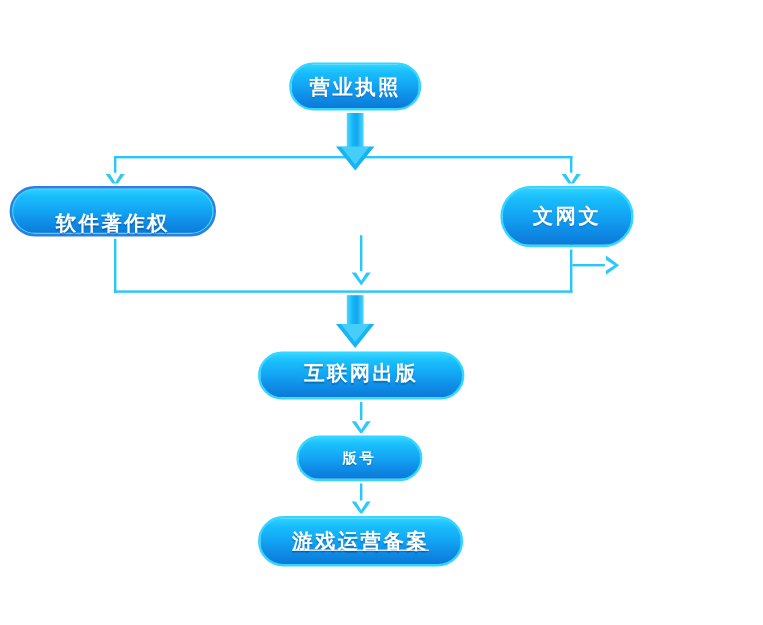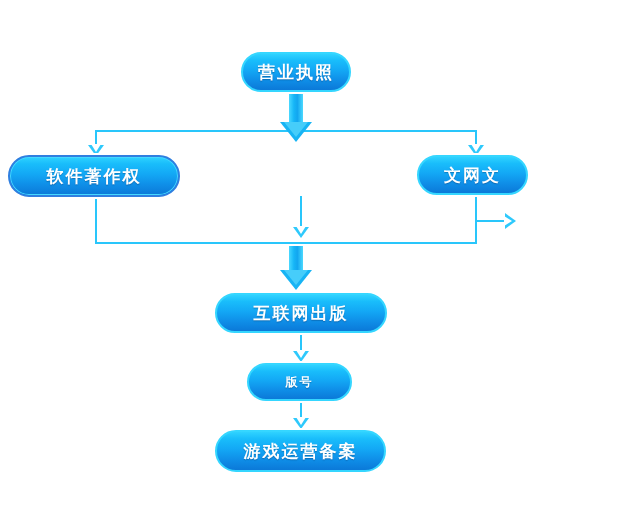--- a/index.html
+++ b/index.html
@@ -36,35 +36,36 @@
     justify-content: center;
     color: #ffffff;
     font-weight: bold;
     letter-spacing: 2px;
     white-space: nowrap;
     text-shadow: 0 1px 1px rgba(0,40,90,0.35);
   }
   .node.dark-ring {
     border-color: #2f7fe0;
     box-shadow: 0 0 0 2px #ffffff, inset 0 0 0 1px #45d8ff;
+    align-items: flex-end;
   }
   .node .label {
     display: block;
     line-height: 1;
   }
 
   
   #node-license   { left: 241px; top: 52px;  width: 110px; height: 40px; font-size: 17px; }
   #node-copyright { left: 8px;   top: 155px; width: 172px; height: 42px; font-size: 17px; }
   #node-icp       { left: 244px; top: 157px; width: 114px; height: 38px; font-size: 16px; letter-spacing: 5px; }
-  #node-wenwang   { left: 417px; top: 155px; width: 111px; height: 40px; font-size: 17px; }
+  #node-wenwang   { left: 417px; top: 155px; width: 111px; height: 51px; font-size: 17px; }
   #node-currency  { left: 518px; top: 200px; width: 113px; height: 42px; font-size: 17px; }
-  #node-publish   { left: 215px; top: 293px; width: 172px; height: 40px; font-size: 17px; }
+  #node-publish   { left: 215px; top: 293px; width: 172px; height: 40px; font-size: 17px; font-family: Liberation Mono, monospace; }
   #node-banhao    { left: 247px; top: 363px; width: 105px; height: 38px; font-size: 12px; }
-  #node-record    { left: 215px; top: 430px; width: 171px; height: 42px; font-size: 17px; }
+  #node-record    { left: 215px; top: 430px; width: 171px; height: 42px; font-size: 17px; text-decoration: underline; }
 
   
   .conn {
     position: absolute;
     background: #29c6fb;
   }
   .hline { height: 2px; }
   .vline { width: 2px; }
 
   

